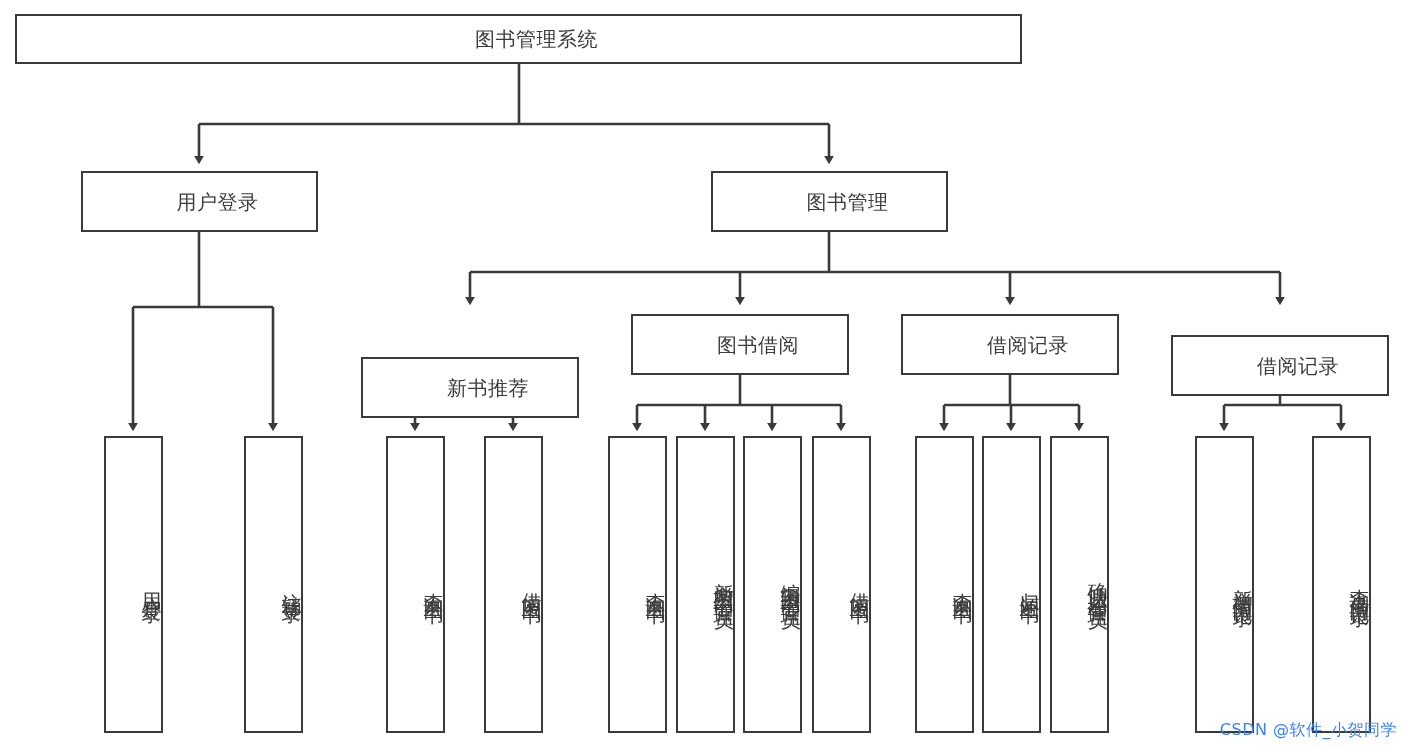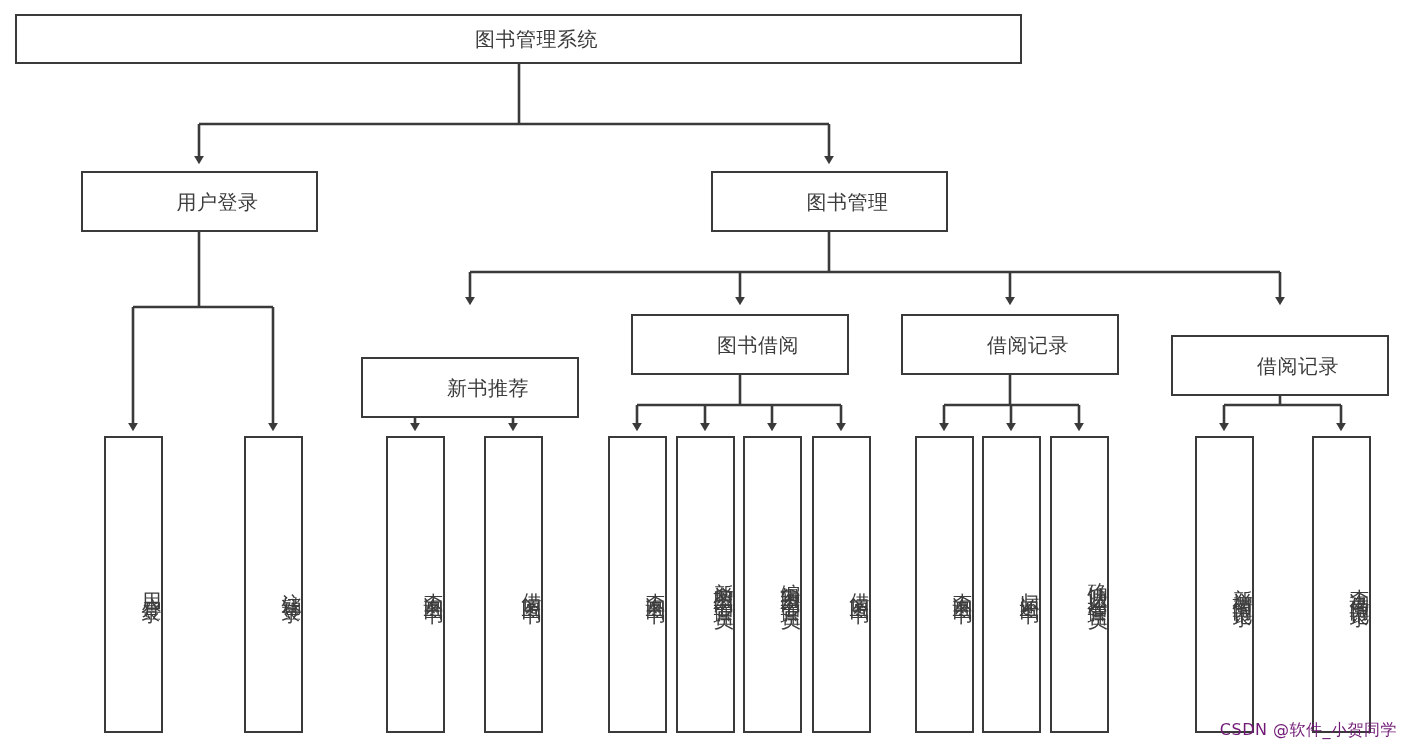--- a/index.html
+++ b/index.html
@@ -51,21 +51,21 @@
   }
   .leaf {
     align-items: center;
     justify-content: center;
   }
   #watermark {
     position: absolute;
     right: 8px;
     bottom: 6px;
     font-size: 16px;
-    color: #701a75;
+    color: #3b82f6;
     white-space: nowrap;
     letter-spacing: 0.5px;
     pointer-events: none;
   }
   .conn {
     position: absolute;
     left: 0;
     top: 0;
     width: 1405px;
     height: 747px;

